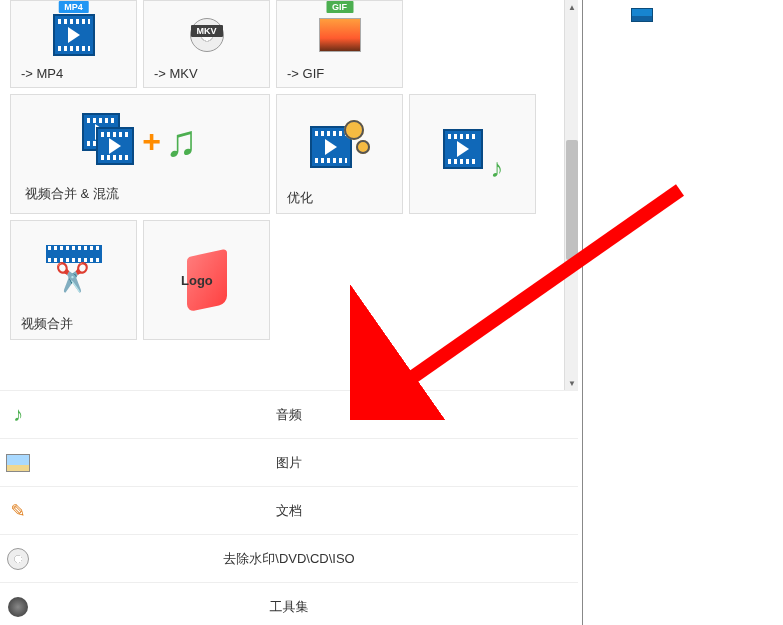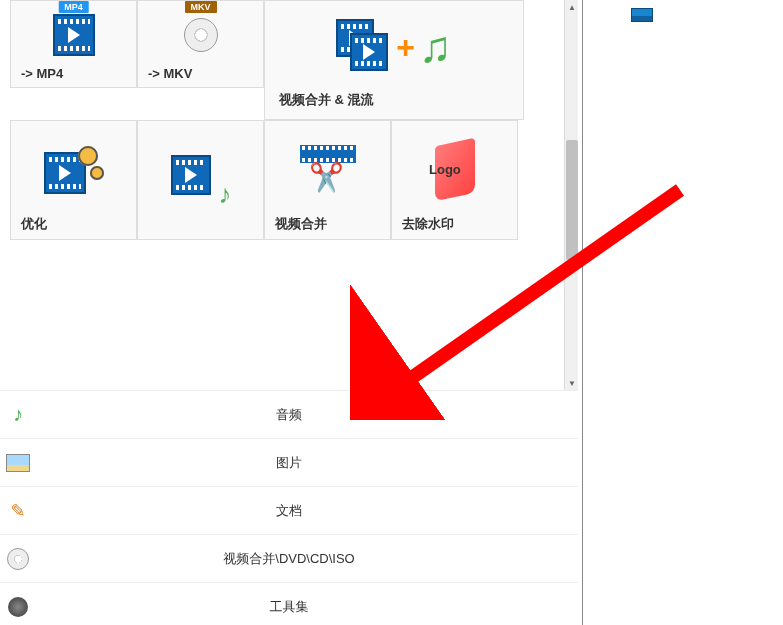--- a/index.html
+++ b/index.html
@@ -17,20 +17,22 @@
       position: absolute;
       left: 10px;
       top: 0;
       width: 550px;
       height: 390px;
       overflow: hidden;
     }
     .grid {
       display: flex;
       flex-wrap: wrap;
+      gap: 6px;
+      align-items: center;
     }
     .card {
       width: 127px;
       height: 88px;
       border: 1px solid #ddd;
       background: #f9f9f9;
       display: flex;
       flex-direction: column;
       align-items: center;
       justify-content: flex-start;
@@ -51,38 +53,37 @@
       align-items: center;
       justify-content: center;
       width: 100%;
     }
     .card .label {
       width: 100%;
       text-align: left;
       padding: 2px 6px;
       font-size: 13px;
       white-space: nowrap;
-      font-weight: bold;
     }
     .card.wide .label {
       padding: 2px 10px 6px;
     }
     .badge {
       position: absolute;
       top: 0;
       left: 50%;
       transform: translateX(-50%);
       color: #fff;
       font-size: 9px;
       font-weight: bold;
       padding: 1px 6px;
       border-radius: 1px;
     }
     .b-mp4 { background: #2196F3; }
-    .b-mkv { background: #a16207; }
+    .b-mkv { background: #404040; margin-top: 24px; }
     .b-gif { background: #4CAF50; }
     .b-webm { background: #FF9800; }
 
     .scrollbar-track {
       position: absolute;
       left: 564px;
       top: 0;
       width: 14px;
       height: 390px;
       background: #f0f0f0;
@@ -246,20 +247,27 @@
     </div>
 
     <div class="card">
       <span class="badge b-mkv">MKV</span>
       <div class="icon-area">
         <div class="disc"></div>
       </div>
       <div class="label">-&gt; MKV</div>
     </div>
 
+    <div class="card">
+      <span class="badge b-gif">GIF</span>
+      <div class="icon-area">
+        <div class="sunset"></div>
+      </div>
+      <div class="label">-&gt; GIF</div>
+    </div>
 
 
     <div class="card wide">
       <div class="icon-area">
         <div class="wide-merge">
           <div class="stacked">
             <div class="film">
                 <span class="play"></span>
               </div>
             <div class="film">
@@ -306,21 +314,20 @@
           <span class="sc">✂️</span>
         </div>
       </div>
       <div class="label">视频合并</div>
     </div>
 
     <div class="card tall">
       <div class="icon-area">
         <div class="eraser"></div>
       </div>
-      <div class="label">去除水印</div>
     </div>
 
   </div>
 
   <div class="partial-row">
     
     
     
   </div>
 </div>
@@ -347,21 +354,21 @@
   <div class="menu-item">
     <div class="menu-icon">
         <span style="color:#e08020;font-size:18px">✎</span>
       </div>
     <span class="menu-label">文档</span>
   </div>
   <div class="menu-item">
     <div class="menu-icon">
         <div class="disc" style="width:22px;height:22px"></div>
       </div>
-    <span class="menu-label">视频合并\DVD\CD\ISO</span>
+    <span class="menu-label">去除水印\DVD\CD\ISO</span>
   </div>
   <div class="menu-item" style="border-bottom:none">
     <div class="menu-icon">
         <div style="width:20px;height:20px;border-radius:50%;background:radial-gradient(circle,#888,#333);"></div>
       </div>
     <span class="menu-label">工具集</span>
   </div>
 </div>
 
 <div class="right-panel">

